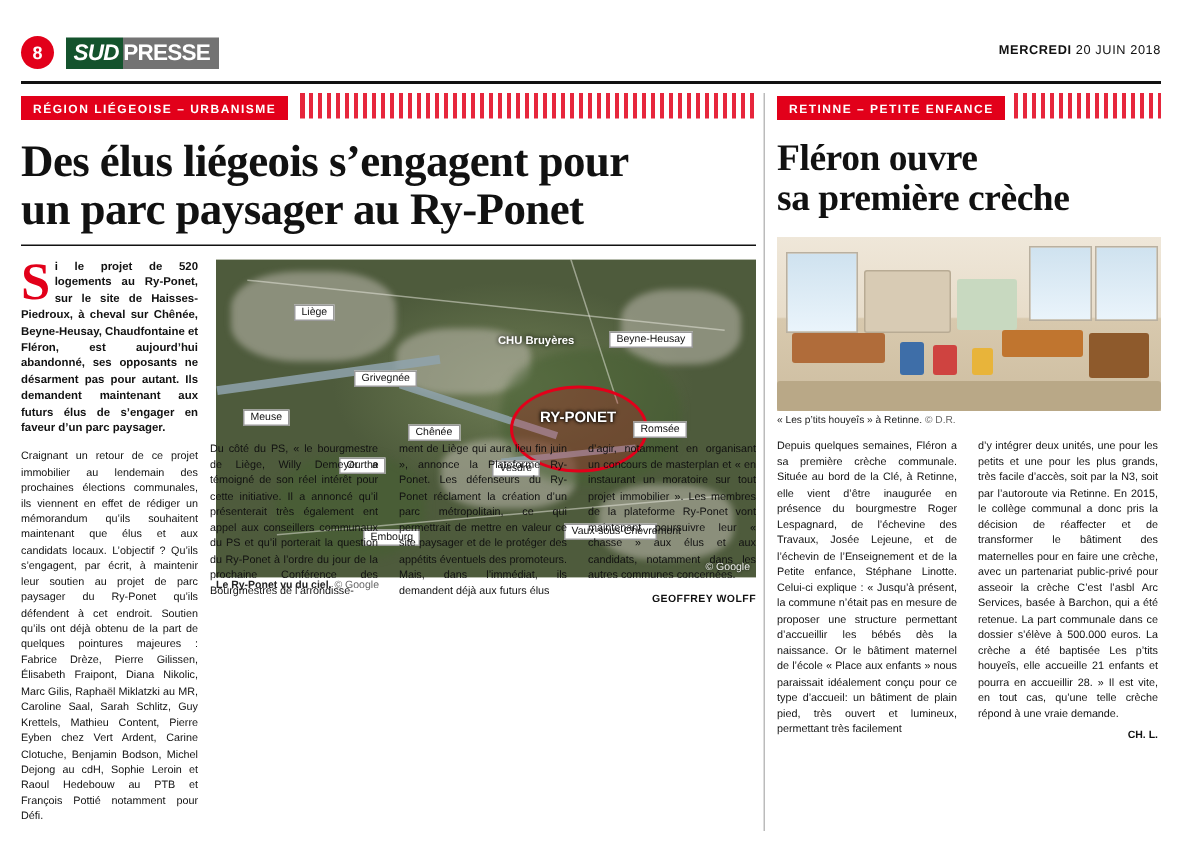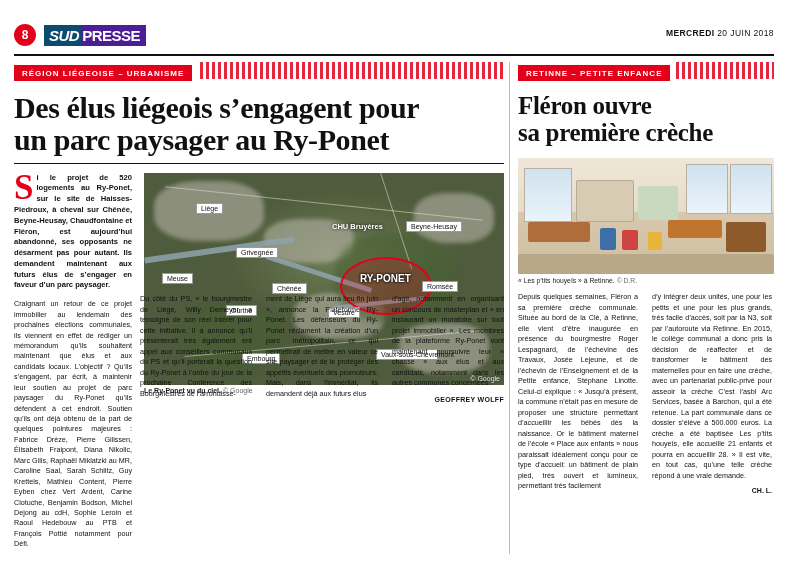--- a/index.html
+++ b/index.html
@@ -17,25 +17,25 @@
   .masthead{position:absolute;left:0;top:0;width:788px;height:52px;}
   .page-num-badge{
     position:absolute;left:14px;top:24px;width:22px;height:22px;border-radius:50%;
     background:#e2001a;color:#fff;font-family:"Liberation Sans",sans-serif;
     font-size:12px;font-weight:bold;display:flex;align-items:center;justify-content:center;
   }
   .logo{
     position:absolute;left:44px;top:24px;height:22px;display:flex;align-items:center;
   }
   .logo .sud{
-    background:#0c4a6e;color:#fff;font-family:"Liberation Sans",sans-serif;font-weight:bold;
+    background:#14532d;color:#fff;font-family:"Liberation Sans",sans-serif;font-weight:bold;
     font-style:italic;font-size:15px;padding:2px 3px 2px 5px;letter-spacing:-0.5px;
   }
   .logo .presse{
-    background:#4c1d95;color:#fff;font-family:"Liberation Sans",sans-serif;font-weight:bold;
+    background:#737373;color:#fff;font-family:"Liberation Sans",sans-serif;font-weight:bold;
     font-size:15px;padding:2px 6px 2px 0;letter-spacing:-0.5px;
   }
   .masthead-date{
     position:absolute;right:14px;top:28px;
     font-family:"Liberation Sans",sans-serif;font-size:8.5px;color:#111;letter-spacing:.4px;text-align:center;
   }
   .masthead-date .wd{font-weight:bold;}
   .rule-top{position:absolute;left:14px;top:54px;width:760px;height:2px;background:#111;}
 
   

